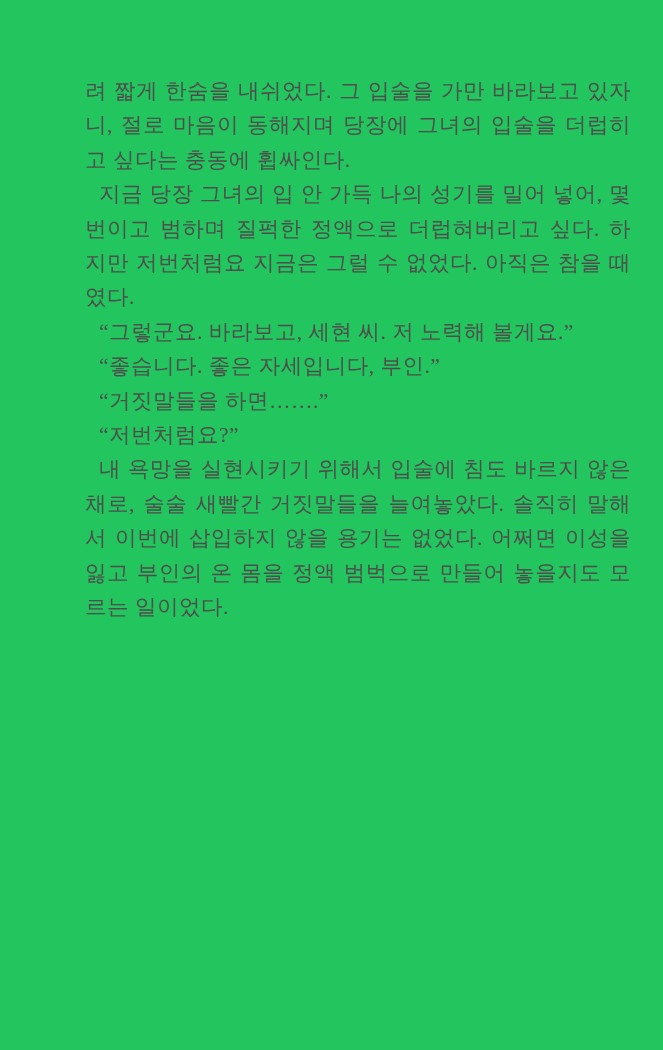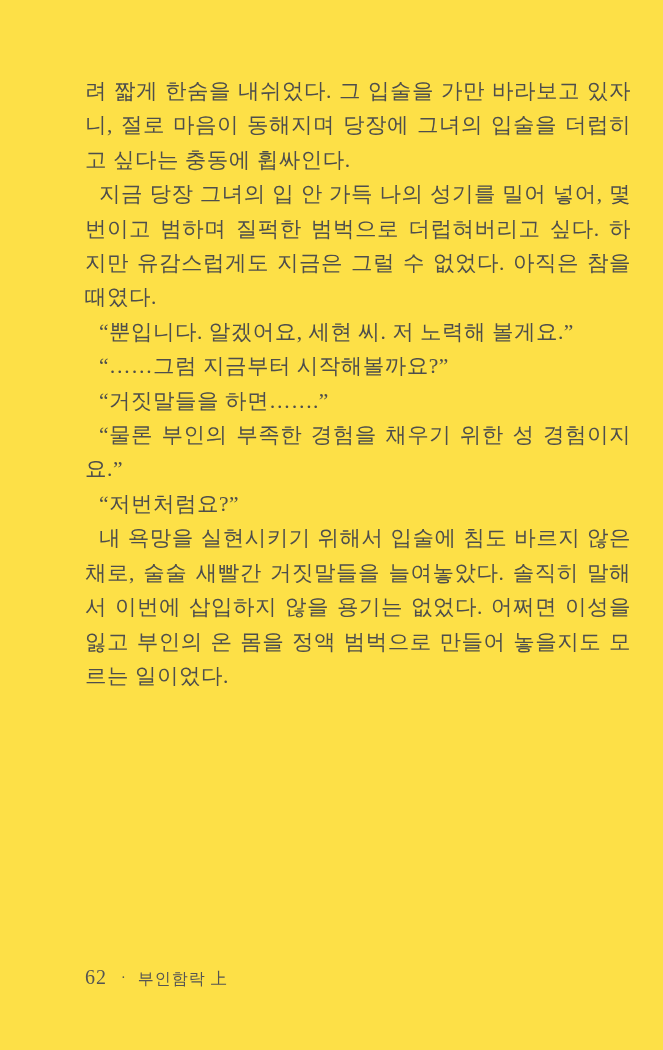--- a/index.html
+++ b/index.html
@@ -10,21 +10,21 @@
     width: 663px;
     height: 1050px;
     position: relative;
     background: #fcfcfa;
     font-family: "Liberation Serif", "DejaVu Serif", serif;
     overflow: hidden;
   }
   .page {
     position: absolute;
     inset: 0;
-    background: #fde047;
+    background: #22c55e;
   }
   .text-block {
     position: absolute;
     left: 85px;
     top: 74px;
     width: 546px;
     color: #4e4e4c;
     font-size: 21.5px;
     line-height: 34.4px;
     text-align: justify;
@@ -62,28 +62,22 @@
   }
 </style>
 </head>
 <body>
 
 <div class="page">
 
   <div class="text-block">
 
   <p class="para">려 짧게 한숨을 내쉬었다. 그 입술을 가만 바라보고 있자니, 절로 마음이 동해지며 당장에 그녀의 입술을 더럽히고 싶다는 충동에 휩싸인다.</p>
-      <p class="para indent">지금 당장 그녀의 입 안 가득 나의 성기를 밀어 넣어, 몇 번이고 범하며 질퍽한 범벅으로 더럽혀버리고 싶다. 하지만 유감스럽게도 지금은 그럴 수 없었다. 아직은 참을 때였다.</p>
-      <p class="para indent">“뿐입니다. 알겠어요, 세현 씨. 저 노력해 볼게요.”</p>
-      <p class="para indent">“……그럼 지금부터 시작해볼까요?”</p>
+      <p class="para indent">지금 당장 그녀의 입 안 가득 나의 성기를 밀어 넣어, 몇 번이고 범하며 질퍽한 정액으로 더럽혀버리고 싶다. 하지만 저번처럼요 지금은 그럴 수 없었다. 아직은 참을 때였다.</p>
+      <p class="para indent">“그렇군요. 바라보고, 세현 씨. 저 노력해 볼게요.”</p>
+      <p class="para indent">“좋습니다. 좋은 자세입니다, 부인.”</p>
       <p class="para indent">“거짓말들을 하면…….”</p>
-      <p class="para indent">“물론 부인의 부족한 경험을 채우기 위한 성 경험이지요.”</p>
       <p class="para indent">“저번처럼요?”</p>
       <p class="para indent">내 욕망을 실현시키기 위해서 입술에 침도 바르지 않은 채로, 술술 새빨간 거짓말들을 늘여놓았다. 솔직히 말해서 이번에 삽입하지 않을 용기는 없었다. 어쩌면 이성을 잃고 부인의 온 몸을 정액 범벅으로 만들어 놓을지도 모르는 일이었다.</p>
     </div>
 
-  <div class="footer">
-    <span class="page-number">62</span>
-    <span class="footer-separator">·</span>
-    <span class="book-title">부인함락 上</span>
-  </div>
 
 </div>
 
 </body></html>

